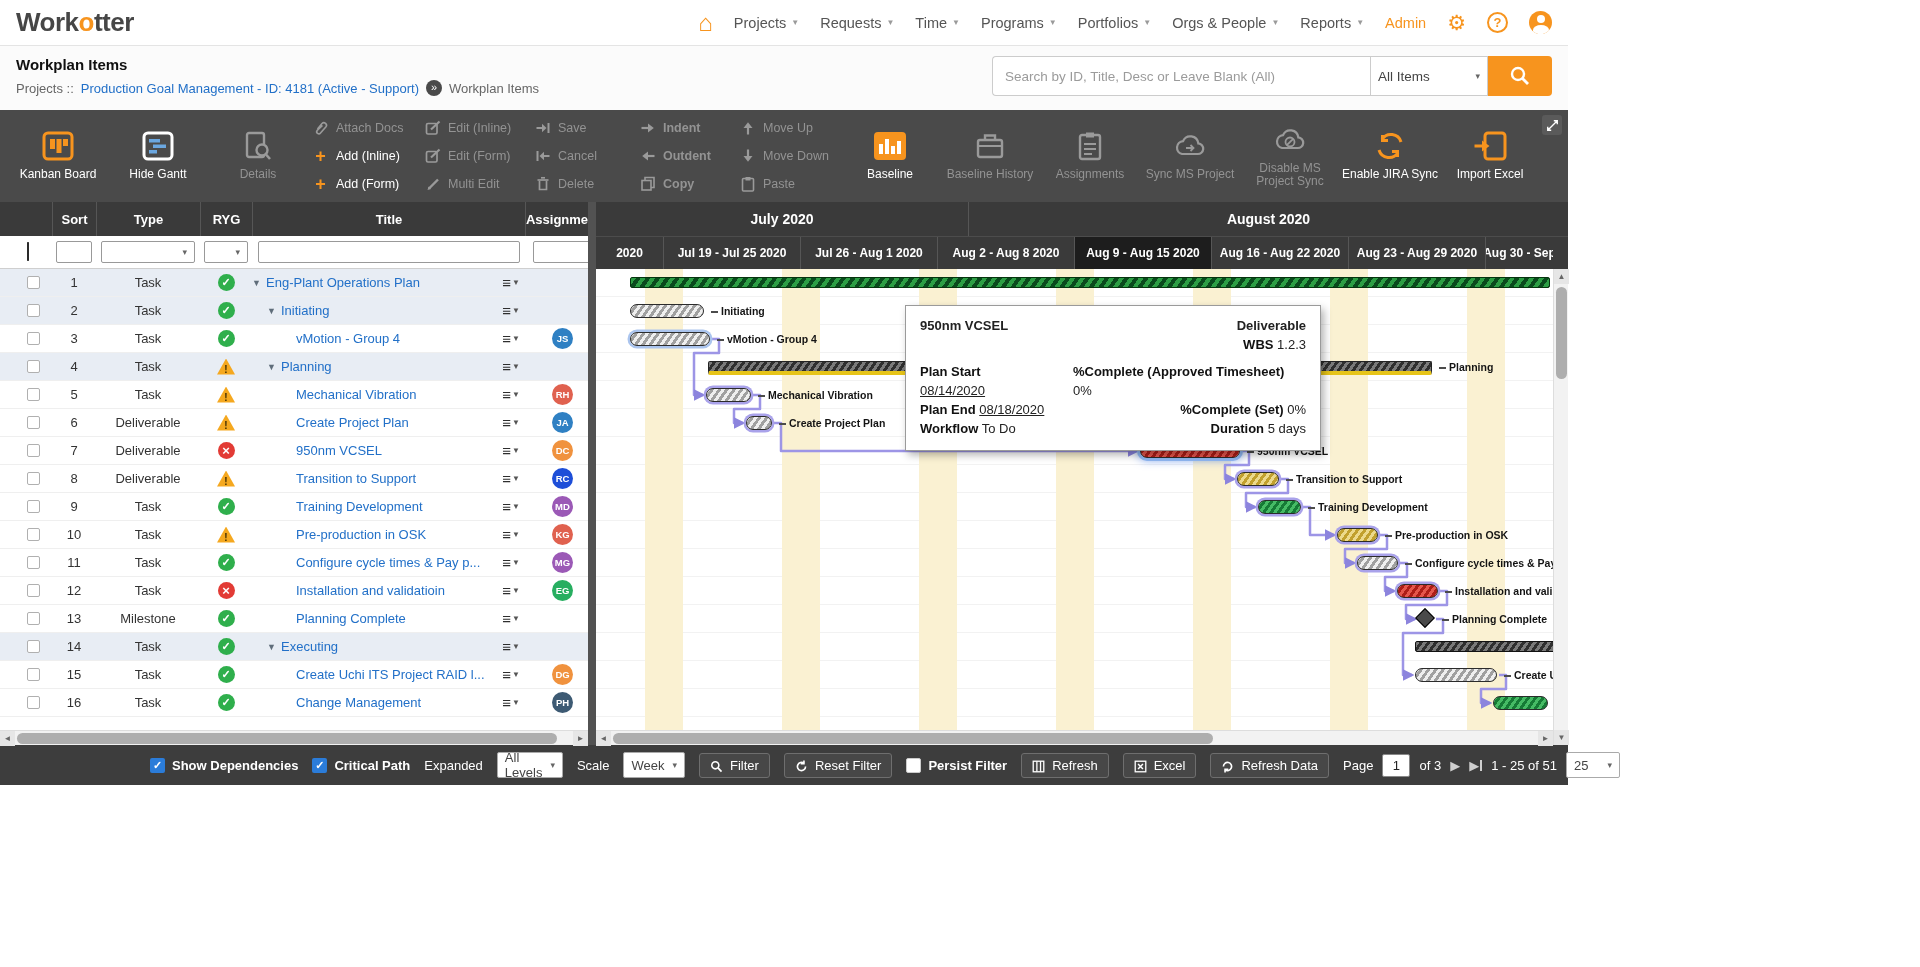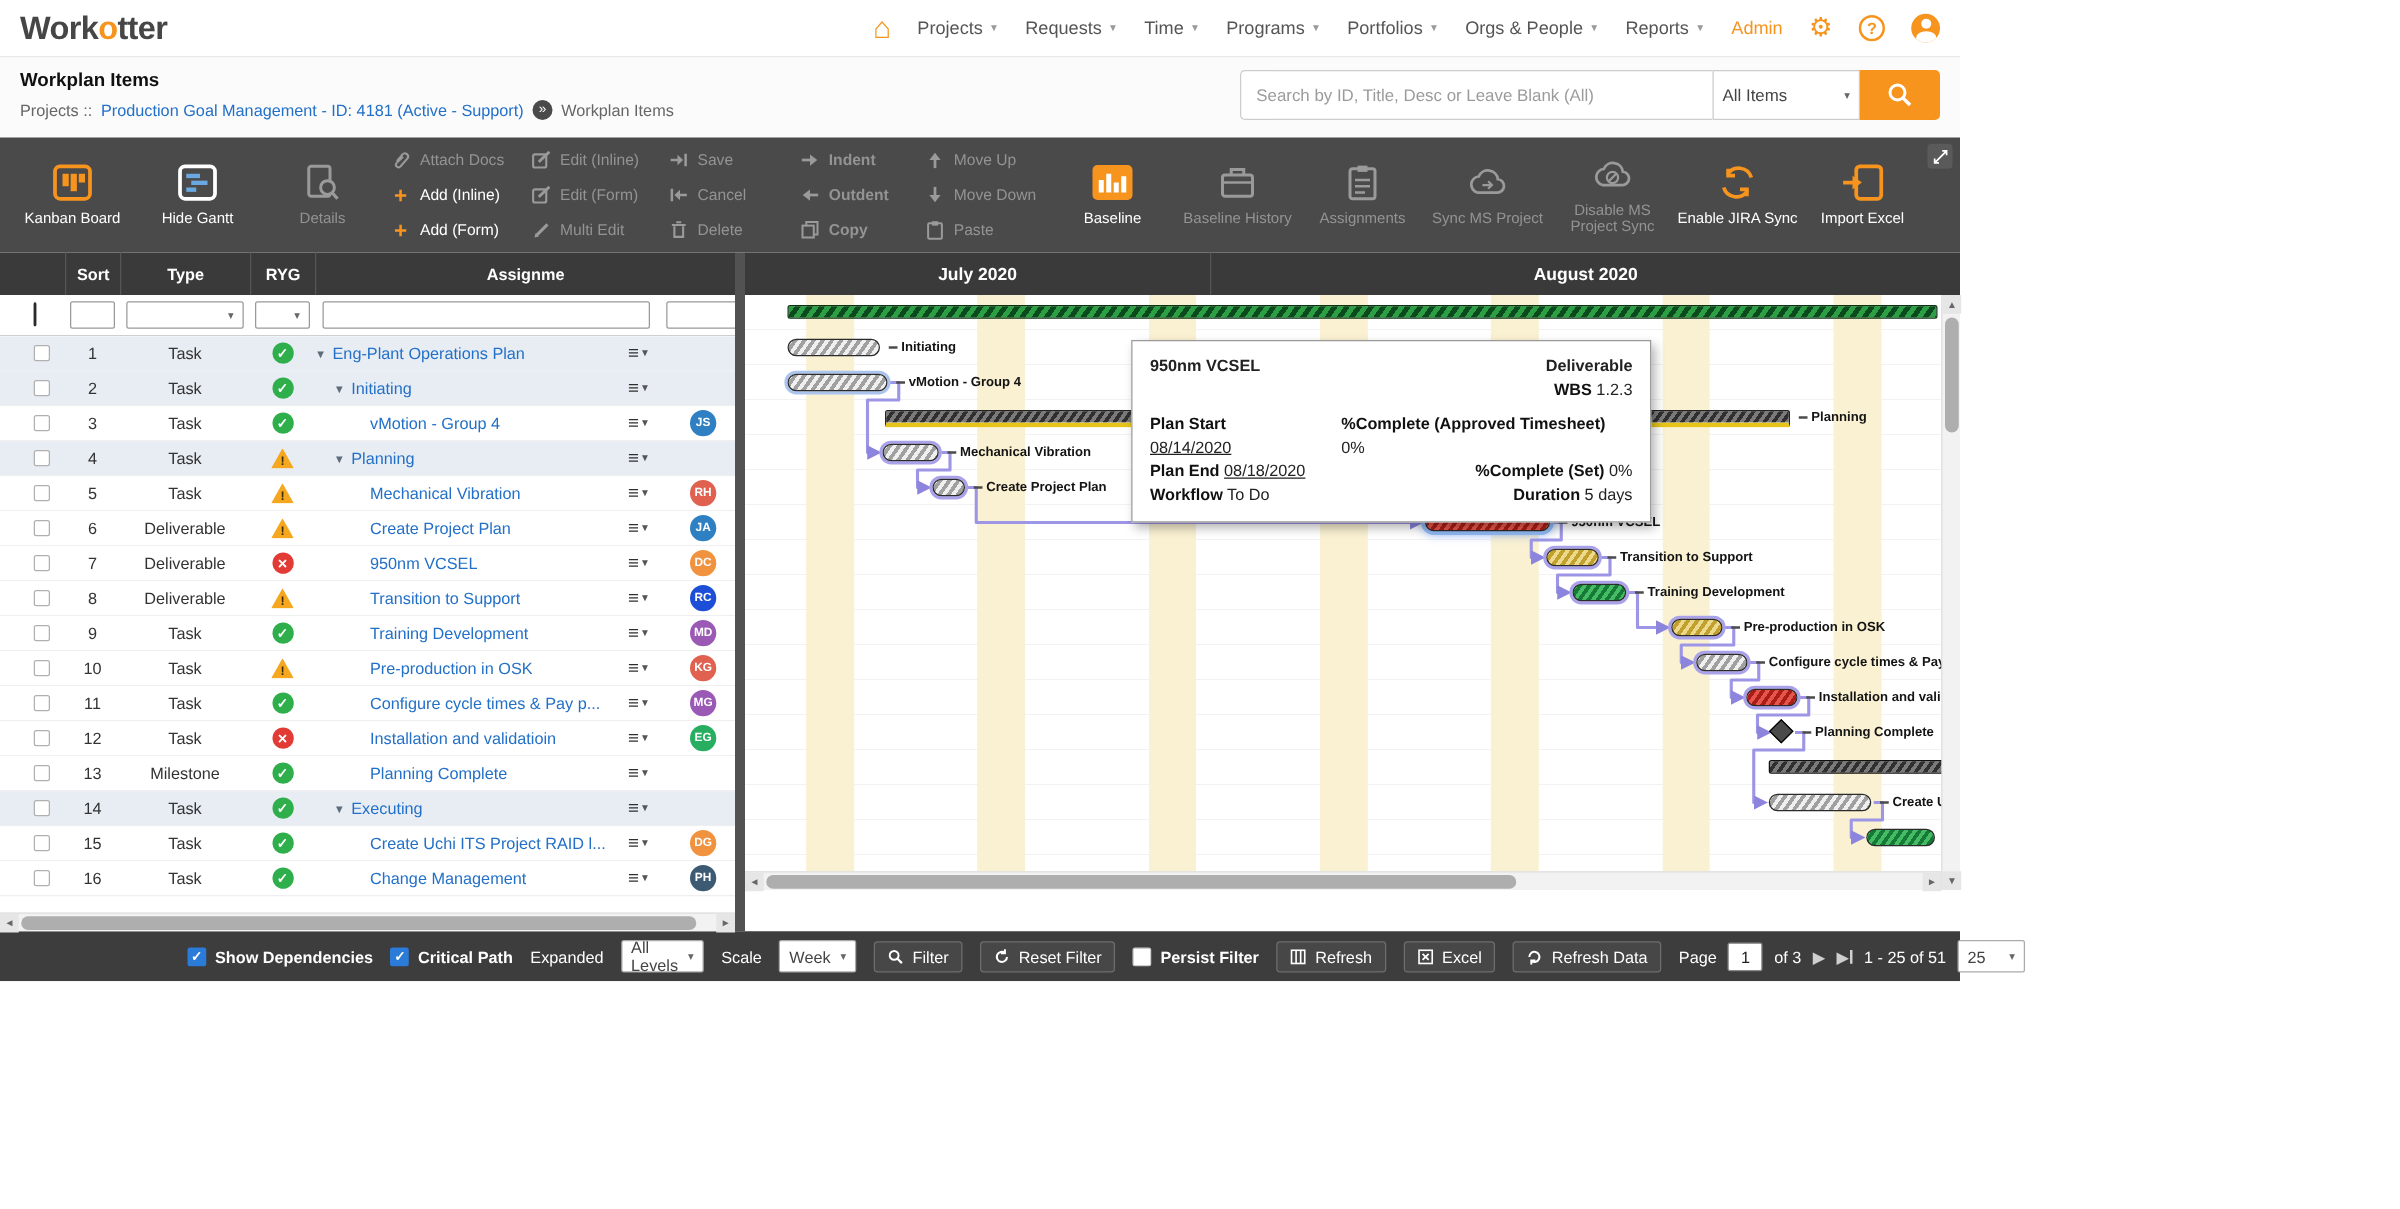--- a/index.html
+++ b/index.html
@@ -139,21 +139,21 @@
   .vs-btn.bottom { position:absolute; bottom:0; }
   .vs-thumb { position:absolute; top:18px; left:2px; width:11px; height:92px; background:#aeaeae; border-radius:6px; cursor:grab; }
 
   
   .bottom-bar { height:40px; background:#3d3d3d; display:flex; align-items:center; gap:14px; padding:0 18px 0 150px; color:#fff; font-size:13px; }
   .chk-group { display:flex; align-items:center; gap:7px; font-weight:bold; cursor:pointer; white-space:nowrap; }
   .chk { width:15px; height:15px; border-radius:2px; flex:none; }
   .chk.checked { background:#2b7cd9; color:#fff; font-size:11px; display:flex; align-items:center; justify-content:center; }
   .chk.empty { background:#fff; border:1px solid #ccc; }
   .bb-label { white-space:nowrap; }
-  .bb-btn { background:#474747; border:1px solid #6e6e6e; border-radius:3px; color:#fff; font-size:13px; padding:4px 10px; display:flex; align-items:center; gap:7px; cursor:pointer; white-space:nowrap; font-family:inherit; }
+  .bb-btn { background:#474747; border:1px solid #6e6e6e; border-radius:3px; color:#fff; font-size:13px; padding:4px 10px; display:flex; align-items:flex-end; gap:7px; cursor:pointer; white-space:nowrap; font-family:inherit; }
   .bb-select { height:26px; border-radius:2px; }
   .pager { margin-left:auto; display:flex; align-items:center; gap:9px; white-space:nowrap; }
   .page-input { width:28px; height:23px; border:1px solid #888; border-radius:2px; text-align:center; font-size:13px; color:#222; outline:none; font-family:inherit; }
   .pg-arrow { color:#cfcfcf; font-size:13px; cursor:pointer; display:flex; align-items:center; }
   .pg-bar { width:2px; height:11px; background:#cfcfcf; margin-left:1px; }
 </style>
 </head>
 <body>
 
 <div class="app">
@@ -482,20 +482,21 @@
     </div>
 
   <div class="content">
 
     <div class="table-panel">
       <div class="thead">
         <div class="c-check"></div>
         <div class="c-sort">Sort</div>
         <div class="c-type">Type</div>
         <div class="c-ryg">RYG</div>
+        <div class="c-title">Title</div>
         <div class="c-assign">Assignme</div>
       </div>
       <div class="filter-row">
         <div class="c-check"><span class="sel-all"></span></div>
         <div class="c-sort" style="display:flex;justify-content:center;">
             <input type="text" style="width: 36px;">
           </div>
         <div class="c-type" style="display:flex;justify-content:center;">
             <span class="fselect small" style="width:94px">
               <span></span>
@@ -801,20 +802,30 @@
         <span class="sb-btn">►</span>
       </div>
     </div>
 
     <div class="splitter"></div>
 
     <div class="gantt-panel">
       <div class="g-months" id="g-months">
           <div style="width: 341px;">July 2020</div>
           <div style="width: 616px;">August 2020</div>
+        </div>
+      <div class="g-weeks" id="g-weeks">
+          <div class="g-week" style="width: 67px;">2020</div>
+          <div class="g-week" style="width: 137px;">Jul 19 - Jul 25 2020</div>
+          <div class="g-week" style="width: 137px;">Jul 26 - Aug 1 2020</div>
+          <div class="g-week" style="width: 137px;">Aug 2 - Aug 8 2020</div>
+          <div class="g-week current" style="width: 137px;">Aug 9 - Aug 15 2020</div>
+          <div class="g-week" style="width: 137px;">Aug 16 - Aug 22 2020</div>
+          <div class="g-week" style="width: 137px;">Aug 23 - Aug 29 2020</div>
+          <div class="g-week" style="width: 68px;">Aug 30 - Sep</div>
         </div>
       <div class="g-main">
         <div class="g-left">
           <div class="gantt-body" id="gantt-body">
 
           <svg class="dep-svg" width="957" height="461">
                 <defs>
                   <marker id="arr" viewBox="0 0 10 10" refX="8" refY="5" markerWidth="4.6" markerHeight="4.6" orient="auto">
                     <path d="M0 0 L10 5 L0 10 z" fill="#8c84dd"></path>
                   </marker>

